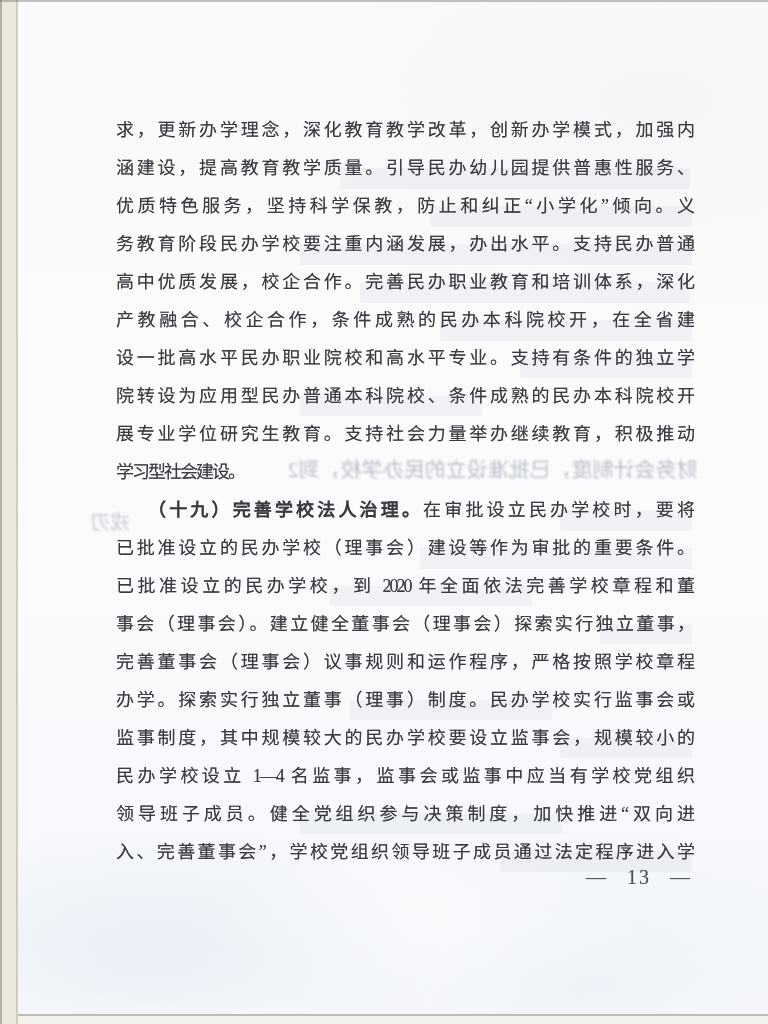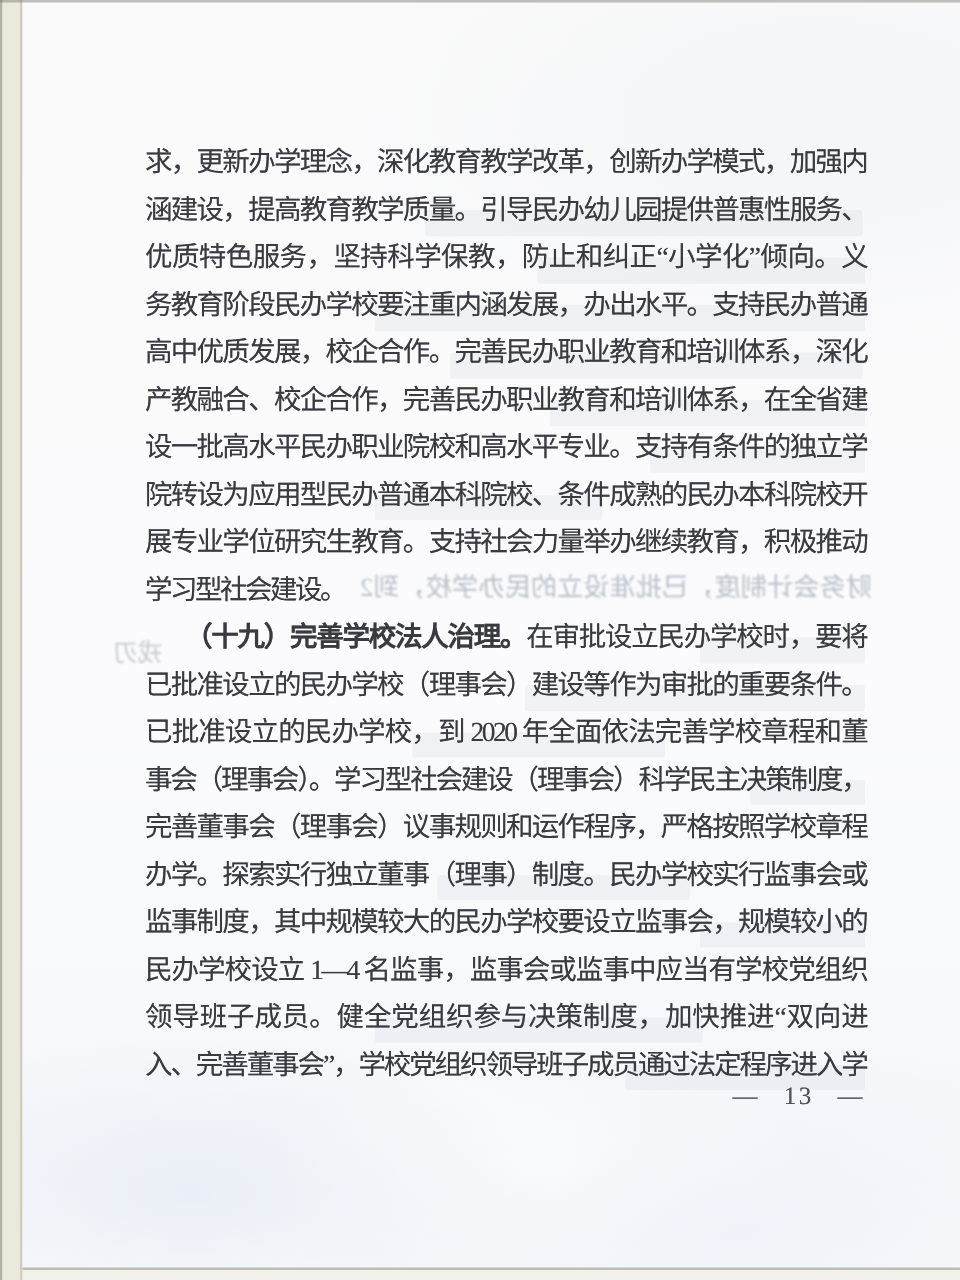--- a/index.html
+++ b/index.html
@@ -43,21 +43,21 @@
   }
   .bleed-2{color:rgba(122,133,150,.42);}
 
   
   .textblock{
     position:absolute;left:116px;top:111px;width:577px;
     color:#3a3b41;
     text-shadow:0 0 .5px rgba(58,59,65,.55);
   }
   .line{
-    height:38px;line-height:38px;font-size:22px;letter-spacing:-2px;
+    height:38px;line-height:38px;font-size:18px;letter-spacing:-2px;
     text-align:justify;text-align-last:justify;
   }
   .line.short{text-align-last:left;}
   .line.indent{text-indent:32px;}
   .head-bold{font-weight:bold;margin-top:16px;}
 
   .pagenum{
     position:absolute;top:866px;right:76px;
     font-size:20px;color:#4c515c;letter-spacing:2px;word-spacing:12px;
     text-shadow:0 0 .5px rgba(76,81,92,.5);
@@ -94,31 +94,31 @@
 
   <div class="bleed" style="left:288px;top:453px;">财务会计制度，已批准设立的民办学校，到2</div>
   <div class="bleed bleed-2" style="left:90px;top:506px;font-size:20px;">戎刃</div>
 
   <div class="textblock">
     <div class="line">求，更新办学理念，深化教育教学改革，创新办学模式，加强内</div>
     <div class="line">涵建设，提高教育教学质量。引导民办幼儿园提供普惠性服务、</div>
     <div class="line">优质特色服务，坚持科学保教，防止和纠正“小学化”倾向。义</div>
     <div class="line">务教育阶段民办学校要注重内涵发展，办出水平。支持民办普通</div>
     <div class="line">高中优质发展，校企合作。完善民办职业教育和培训体系，深化</div>
-    <div class="line">产教融合、校企合作，完善民办职业教育和培训体系，在全省建</div>
+    <div class="line">产教融合、校企合作，条件成熟的民办本科院校开，在全省建</div>
     <div class="line">设一批高水平民办职业院校和高水平专业。支持有条件的独立学</div>
     <div class="line">院转设为应用型民办普通本科院校、条件成熟的民办本科院校开</div>
     <div class="line">展专业学位研究生教育。支持社会力量举办继续教育，积极推动</div>
     <div class="line short">学习型社会建设。</div>
 
     <div class="line indent"><span class="head-bold">（十九）完善学校法人治理。</span><span>在审批设立民办学校时，要将</span></div>
 
     <div class="line">已批准设立的民办学校（理事会）建设等作为审批的重要条件。</div>
     <div class="line">已批准设立的民办学校，到 2020 年全面依法完善学校章程和董</div>
-    <div class="line">事会（理事会）。学习型社会建设（理事会）科学民主决策制度，</div>
+    <div class="line">事会（理事会）。建立健全董事会（理事会）探索实行独立董事，</div>
     <div class="line">完善董事会（理事会）议事规则和运作程序，严格按照学校章程</div>
     <div class="line">办学。探索实行独立董事（理事）制度。民办学校实行监事会或</div>
     <div class="line">监事制度，其中规模较大的民办学校要设立监事会，规模较小的</div>
     <div class="line">民办学校设立 1—4 名监事，监事会或监事中应当有学校党组织</div>
     <div class="line">领导班子成员。健全党组织参与决策制度，加快推进“双向进</div>
     <div class="line">入、完善董事会”，学校党组织领导班子成员通过法定程序进入学</div>
   </div>
 
   <div class="pagenum">— 13 —</div>
 

